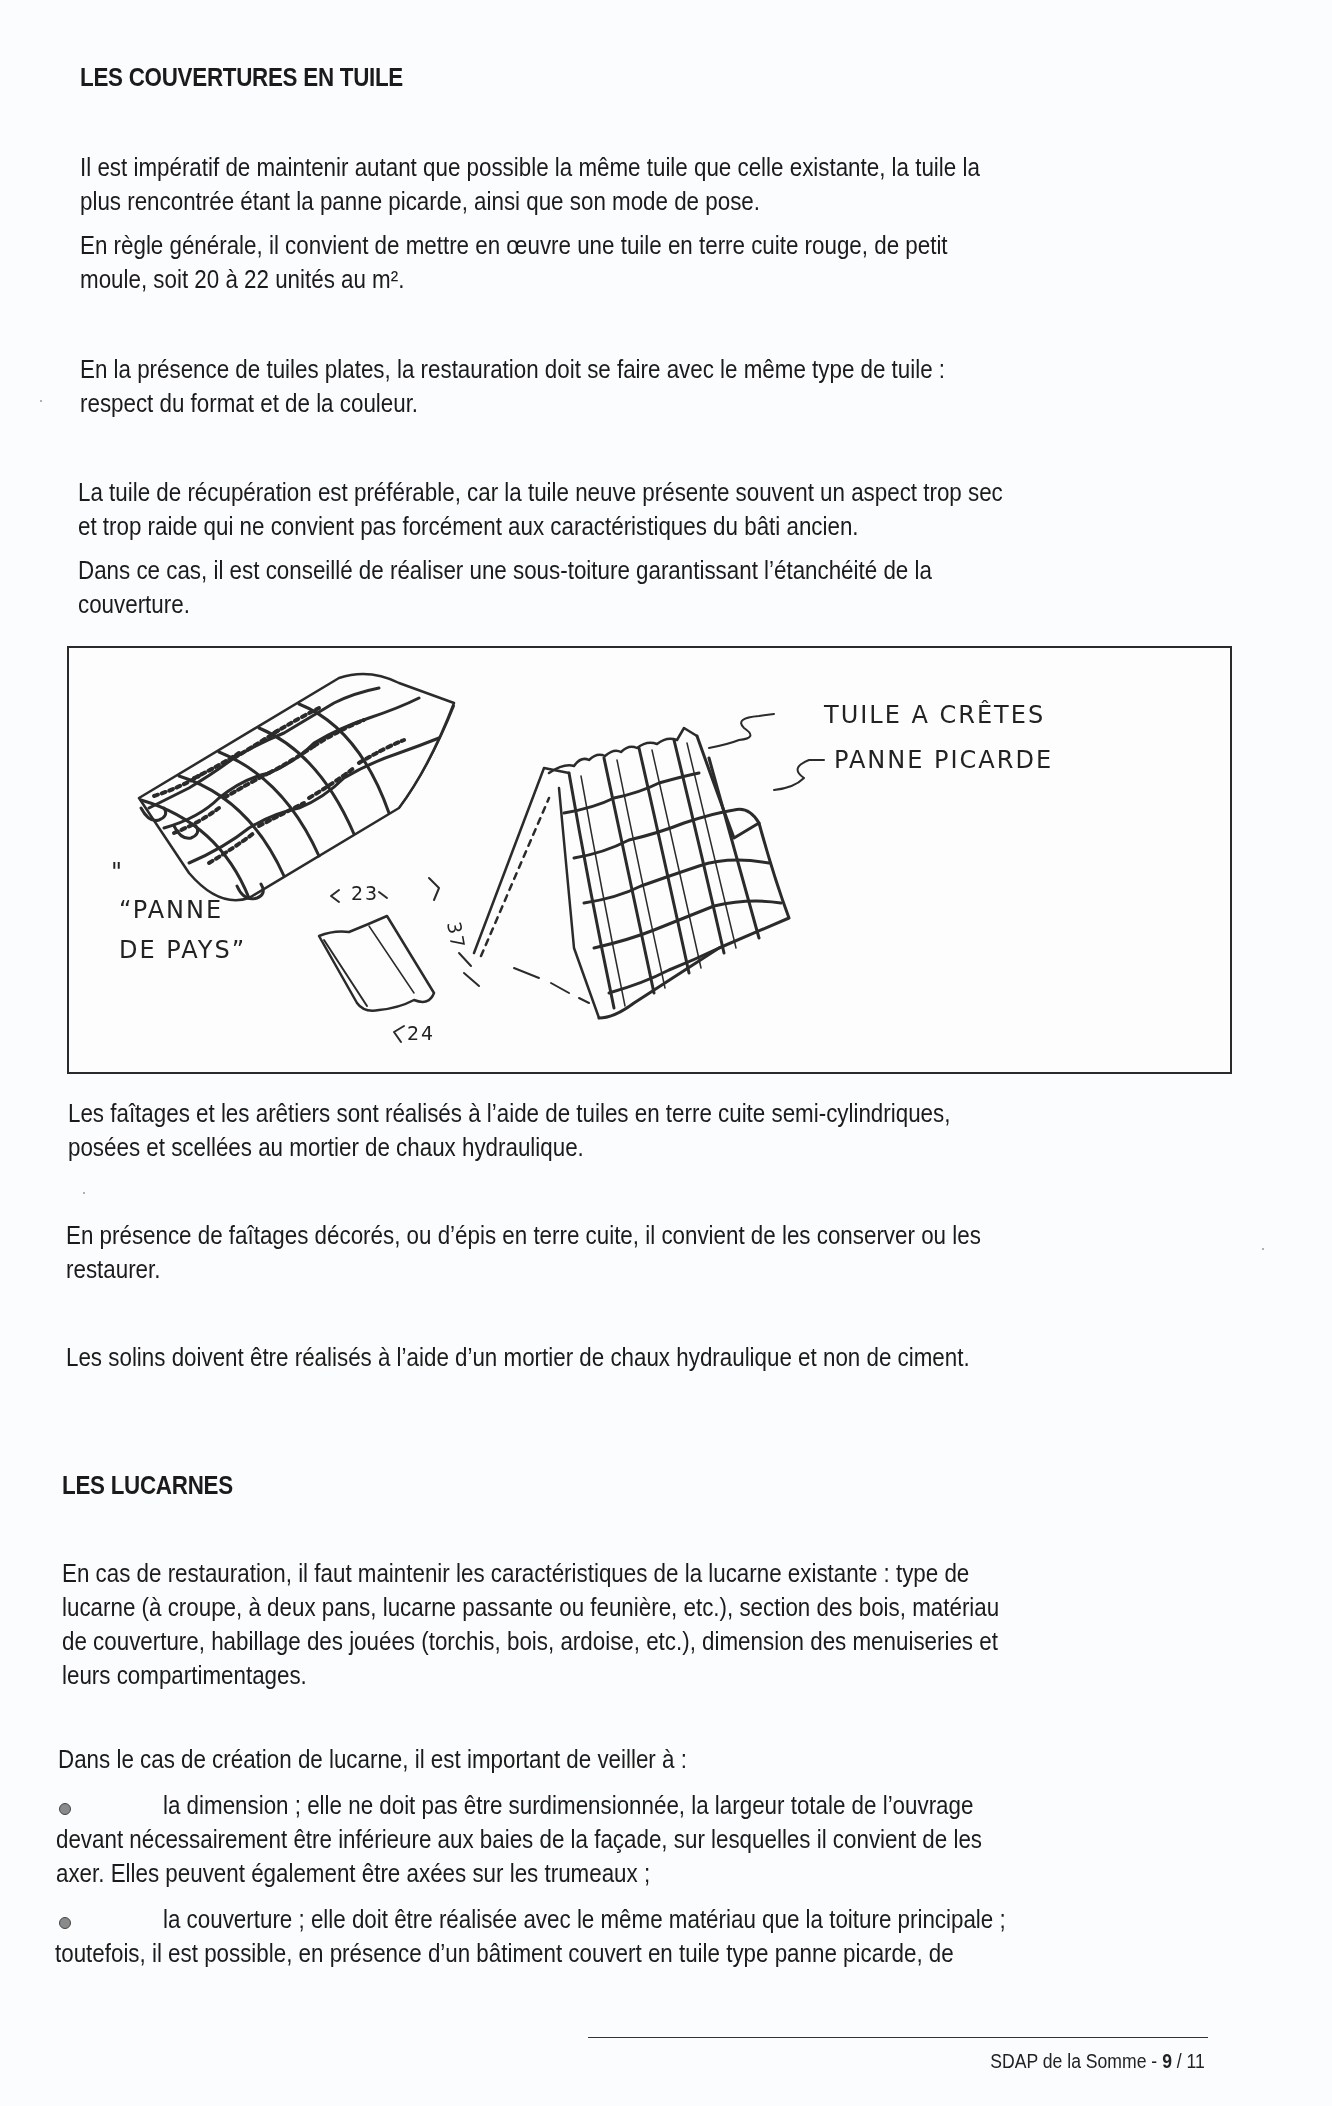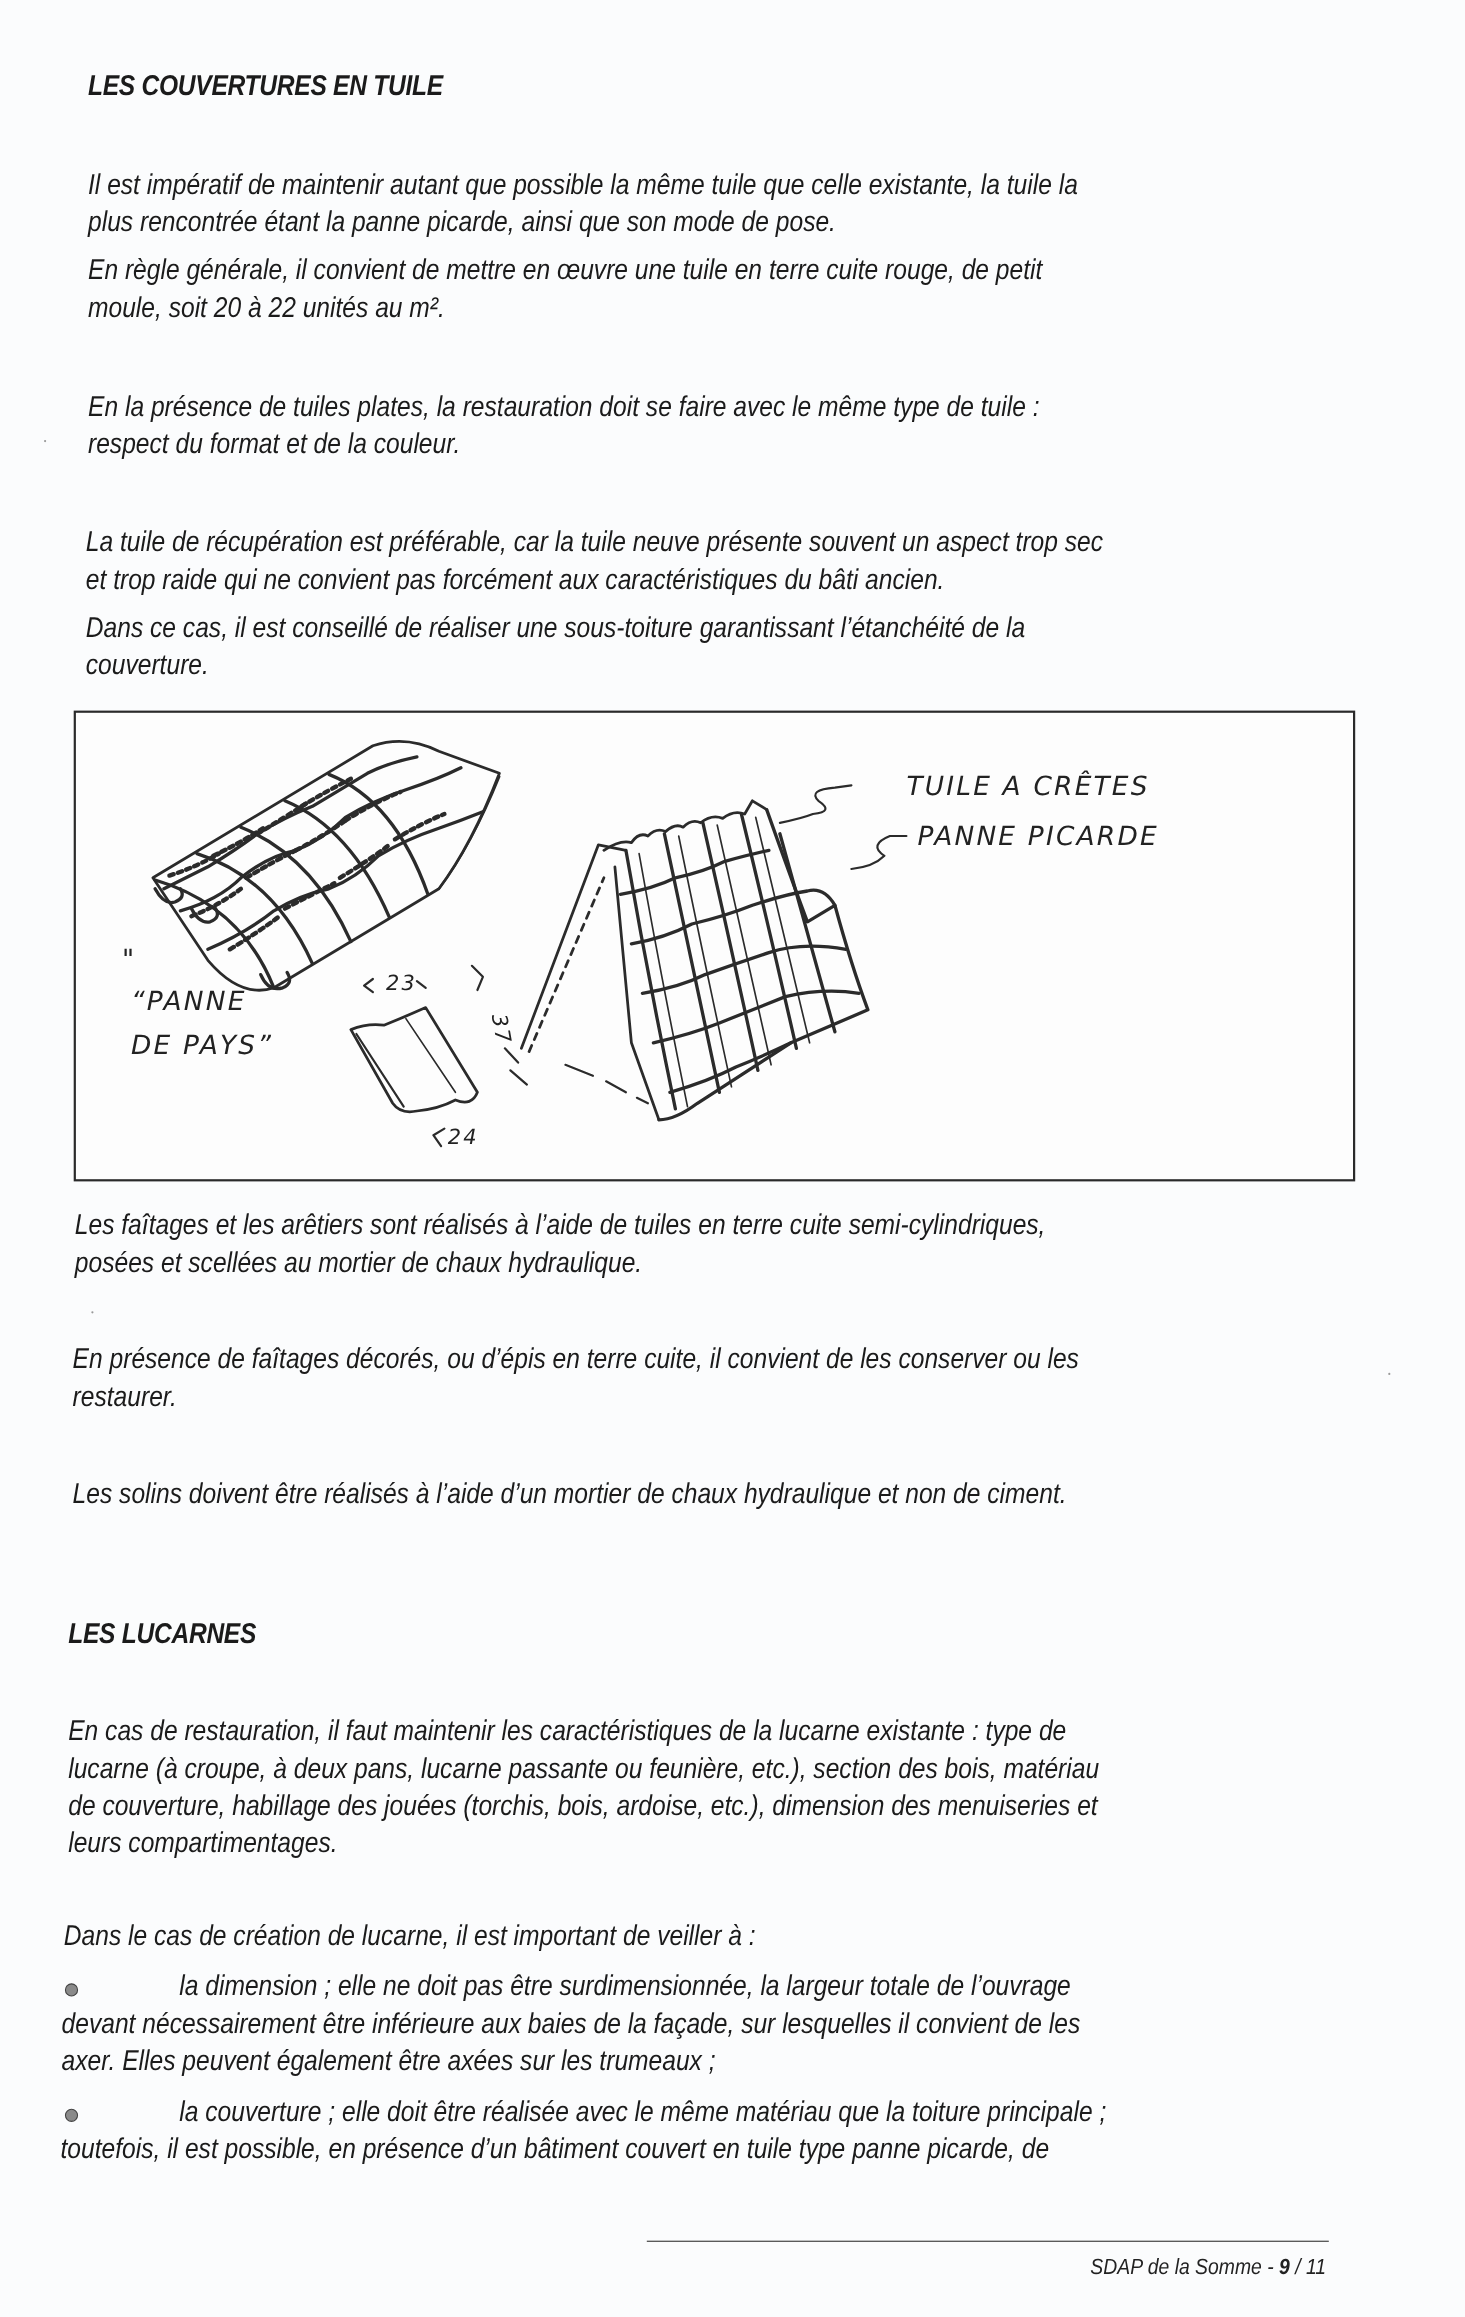--- a/index.html
+++ b/index.html
@@ -2,21 +2,21 @@
 <html><head>
 <meta charset="utf-8">
 <style>
   html, body { margin: 0; padding: 0; }
   body {
     width: 1332px; height: 2106px; position: relative; overflow: hidden;
     background: #fbfcfd;
     font-family: "DejaVu Sans Condensed", "Liberation Sans Narrow", "Liberation Sans", sans-serif;
     color: #1b1b1b;
   }
-  .page { position: absolute; inset: 0; font-style: italic; }
+  .page { position: absolute; inset: 0; }
   .abs { position: absolute; white-space: nowrap; }
   .h {
     font-family: "Liberation Sans", sans-serif;
     font-weight: bold; font-size: 26px; letter-spacing: -0.3px;
     transform: scaleX(0.86); transform-origin: left top;
   }
   .p {
     font-family: "Liberation Sans", sans-serif;
     font-size: 26px; line-height: 34px;
     transform: scaleX(0.86); transform-origin: left top;

